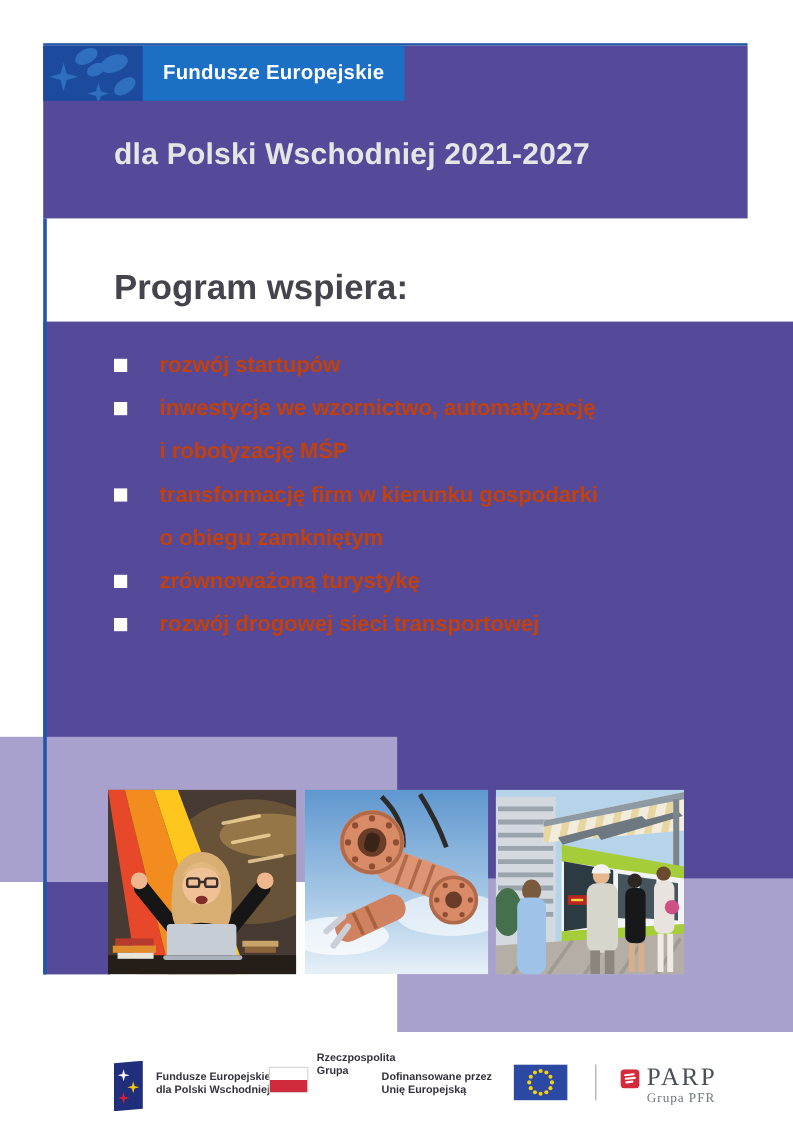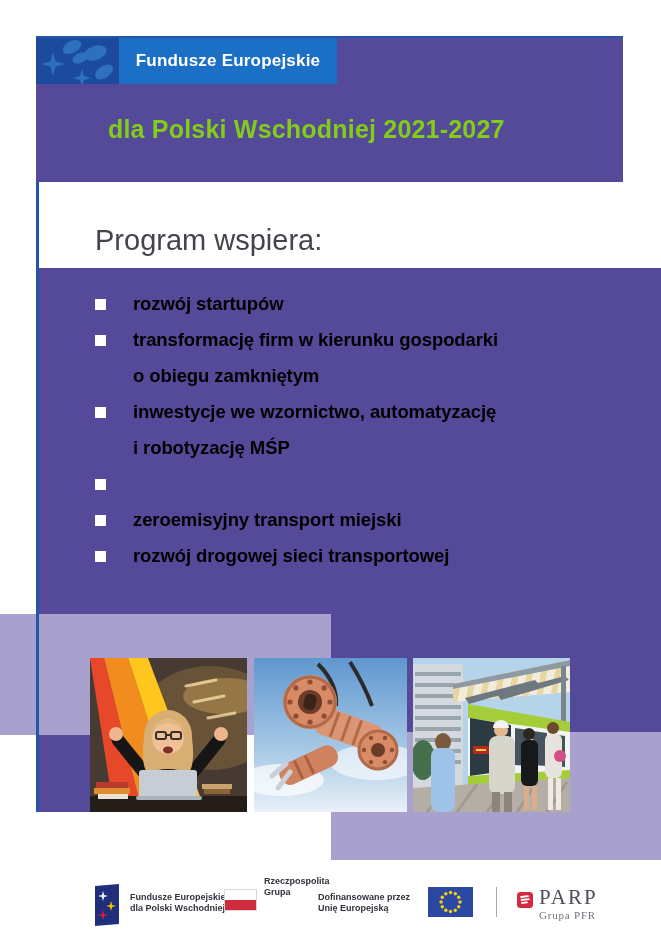--- a/index.html
+++ b/index.html
@@ -9,53 +9,53 @@
     font-family:"Liberation Sans",sans-serif;
     padding-left:40px;
   }
   
   .top-rule{position:absolute;left:36px;top:36px;width:587px;height:2px;background:var(--blue_line);z-index:2}
   .header{position:absolute;left:36px;top:38px;width:587px;height:144px;background:var(--purple);z-index:1}
   .eu-symbol{position:absolute;left:0;top:0;width:83px;height:46px;background:var(--logo_navy);overflow:hidden}
   .badge{position:absolute;left:83px;top:0;width:218px;height:46px;background:var(--badge_blue);
          color:#fff;font-size:17px;font-weight:700;display:flex;align-items:center;justify-content:center;
          letter-spacing:.2px}
-  .title{position:absolute;left:72px;top:77px;color:#84cc16;font-size:25px;font-weight:700;letter-spacing:.2px;white-space:nowrap}
-  
-  .section-heading{position:absolute;left:95px;top:224px;font-size:29px;font-weight:400;color:var(--ink);z-index:2}
+  .title{position:absolute;left:59px;top:77px;color:#e5e5e5;font-size:25px;font-weight:700;letter-spacing:.2px;white-space:nowrap}
+  
+  .section-heading{position:absolute;left:95px;top:224px;font-size:29px;font-weight:700;color:var(--ink);z-index:2}
   
   .main-block{position:absolute;left:36px;top:268px;width:625px;height:467px;background:var(--purple);z-index:1}
   .accent-left{position:absolute;left:0;top:614px;width:331px;height:121px;background:var(--lavender);z-index:2}
   .accent-bottom{position:absolute;left:331px;top:732px;width:330px;height:128px;background:var(--lavender);z-index:2}
   .purple-patch{position:absolute;left:36px;top:735px;width:56px;height:77px;background:var(--purple);z-index:3}
   .vrule{position:absolute;left:36px;top:182px;width:3px;height:630px;background:var(--blue_line);z-index:6}
   
   .bullets{position:absolute;left:95px;top:286px;z-index:4;width:490px}
-  .b-line{display:flex;align-items:center;height:36px;color:#000000;font-weight:700;font-size:18.5px;letter-spacing:-.1px;white-space:nowrap}
+  .b-line{display:flex;align-items:center;height:36px;color:#c2410c;font-weight:700;font-size:18.5px;letter-spacing:-.1px;white-space:nowrap}
   .b-line .sq{width:11px;height:11px;background:#fff;margin-right:27px;flex:none}
   .b-line.cont{padding-left:38px}
   
   .photo{position:absolute;top:658px;height:154px;z-index:5;overflow:hidden}
   .photo svg{display:block;width:100%;height:100%}
   .p1{left:90px;width:157px}
   .p2{left:254px;width:153px}
   .p3{left:413px;width:157px}
   
   .f-abs{position:absolute;z-index:2}
   .f-text{font-size:9px;font-weight:700;color:#33323c;line-height:11px}
   .fe-logo{left:94px;top:884px;width:26px;height:42px}
   .fe-text{left:130px;top:892px}
   .pl-flag{left:224px;top:889px;width:33px;height:22px;background:#fff;border:1px solid #d6d6d6;box-sizing:border-box}
   .pl-flag .red{position:absolute;left:0;bottom:0;width:100%;height:50%;background:var(--flag_red)}
   .pl-text{left:264px;top:876px}
   .eu-text{left:318px;top:892px;width:102px;text-align:left}
   .eu-flag{left:428px;top:887px;width:45px;height:30px}
   .f-divider{left:496px;top:887px;width:1px;height:30px;background:#a9a9a9}
   .parp{left:517px;top:887px;width:90px}
-  .parp-row{display:flex;align-items:flex-end}
+  .parp-row{display:flex;align-items:center}
   .parp-icon{width:16px;height:16px;margin-right:6px;margin-top:2px}
   .parp-name{font-family:"Liberation Serif",serif;font-size:21px;line-height:21px;color:#4b5058;letter-spacing:2px}
   .parp-group{margin-left:22px;margin-top:1px;font-family:"Liberation Serif",serif;font-size:11px;color:#71767d;letter-spacing:.8px}
 </style>
 </head>
 <body>
 
 <div class="page">
 
   <div class="top-rule"></div>
@@ -89,44 +89,39 @@
   <div class="bullets">
     <div class="b-item">
       <div class="b-line">
           <span class="sq"></span>
           <span>rozwój startupów</span>
         </div>
     </div>
     <div class="b-item">
       <div class="b-line">
           <span class="sq"></span>
+          <span>inwestycje we wzornictwo, automatyzację</span>
+        </div>
+      <div class="b-line cont">
+          <span>i robotyzację MŚP</span>
+        </div>
+    </div>
+    <div class="b-item">
+      <div class="b-line">
+          <span class="sq"></span>
           <span>transformację firm w kierunku gospodarki</span>
         </div>
       <div class="b-line cont">
           <span>o obiegu zamkniętym</span>
         </div>
     </div>
     <div class="b-item">
       <div class="b-line">
           <span class="sq"></span>
-          <span>inwestycje we wzornictwo, automatyzację</span>
-        </div>
-      <div class="b-line cont">
-          <span>i robotyzację MŚP</span>
-        </div>
-    </div>
-    <div class="b-item">
-      <div class="b-line">
-          <span class="sq"></span>
-        </div>
-    </div>
-    <div class="b-item">
-      <div class="b-line">
-          <span class="sq"></span>
-          <span>zeroemisyjny transport miejski</span>
+          <span>zrównoważoną turystykę</span>
         </div>
     </div>
     <div class="b-item">
       <div class="b-line">
           <span class="sq"></span>
           <span>rozwój drogowej sieci transportowej</span>
         </div>
     </div>
   </div>
 

